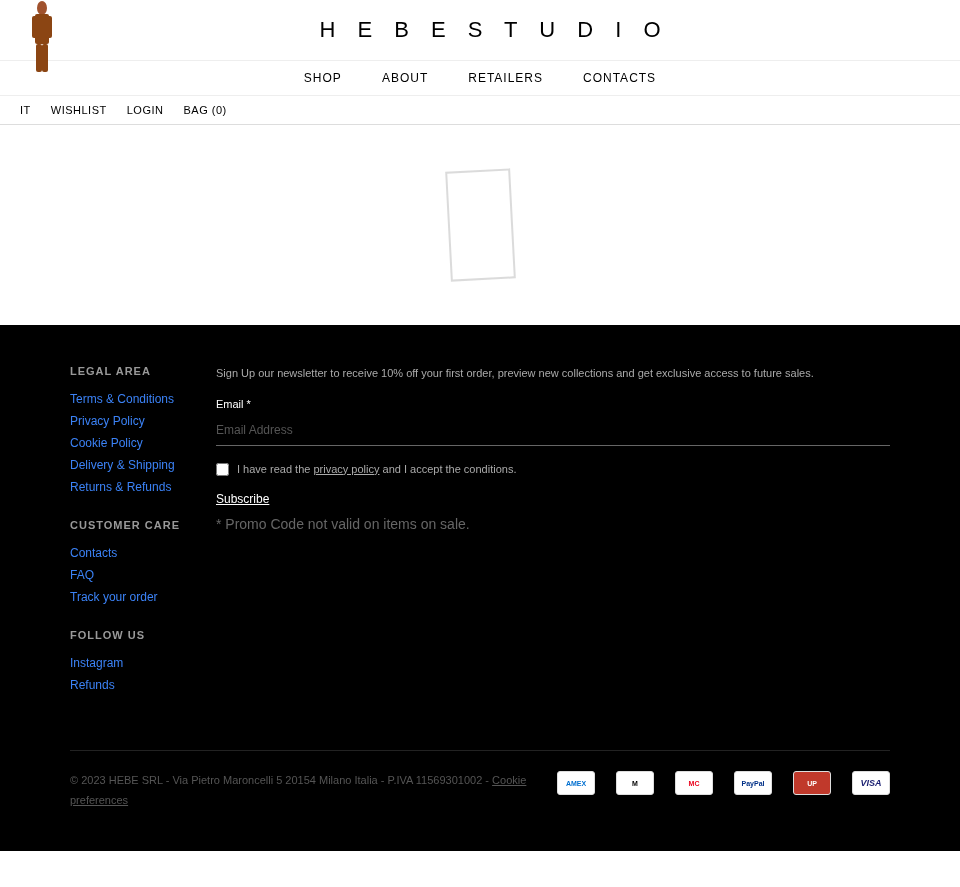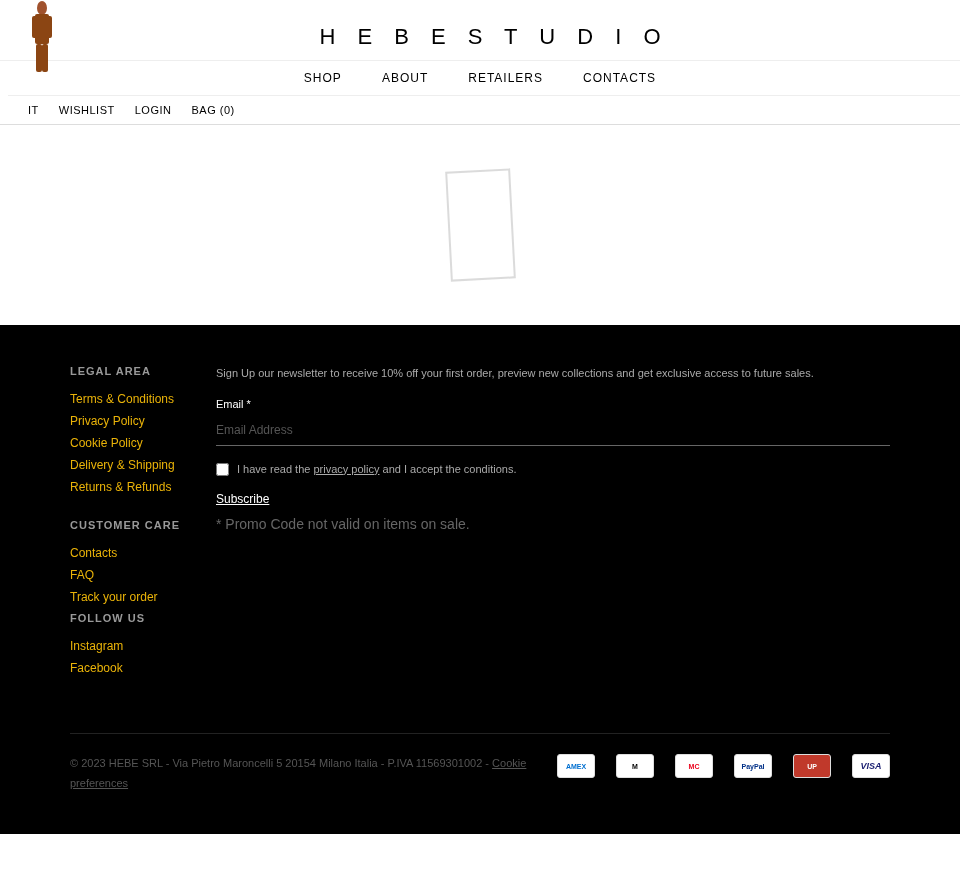--- a/index.html
+++ b/index.html
@@ -1,38 +1,38 @@
 <!DOCTYPE html>
 <html><head>
   <meta charset="utf-8">
   <style>
     * { margin: 0; padding: 0; box-sizing: border-box; }
     body { font-family: 'Helvetica Neue', Helvetica, Arial, sans-serif; background: #fff; color: #000; font-size: 13px; }
 
     
     .header { position: relative; border-bottom: 1px solid #ddd; }
-    .header-top { display: flex; align-items: flex-end; justify-content: center; padding: 10px 20px; position: relative; height: 60px; margin-left: 28px; }
+    .header-top { display: flex; align-items: center; justify-content: center; padding: 10px 20px; position: relative; height: 60px; margin-left: 28px; }
     .logo { font-family: 'Helvetica Neue', Helvetica, Arial, sans-serif; font-size: 22px; letter-spacing: 8px; font-weight: 300; text-align: center; }
 
     
     .main-nav { display: flex; align-items: center; justify-content: center; gap: 40px; padding: 10px 27px; border-top: 1px solid #eee; }
     .main-nav a { text-decoration: none; color: #000; font-size: 12px; letter-spacing: 1px; font-weight: 400; }
 
     
-    .secondary-nav { display: flex; align-items: center; gap: 20px; padding: 8px 20px; border-top: 1px solid #eee; margin-left: 8px; }
+    .secondary-nav { display: flex; align-items: center; gap: 20px; padding: 8px 20px; border-top: 1px solid #eee; }
     .secondary-nav a { text-decoration: none; color: #000; font-size: 11px; letter-spacing: 0.5px; }
 
     
     .main-content { min-height: 200px; display: flex; align-items: center; justify-content: center; padding: 40px 20px; }
     .rectangle-outline { width: 65px; height: 110px; border: 2px solid #ccc; background: transparent; opacity: 0.7; transform: rotate(-3deg); }
 
     
     .footer { background: #000; color: #fff; padding: 40px 70px; }
     .footer-section-title { font-size: 11px; letter-spacing: 1px; color: #999; margin-bottom: 15px; text-transform: uppercase; font-weight: 600; }
-    .footer-link { display: block; font-size: 12px; color: #eab308; text-decoration: none; margin-bottom: 8px; }
+    .footer-link { display: block; font-size: 12px; color: #3b82f6; text-decoration: none; margin-bottom: 8px; }
     .footer-col { margin-bottom: 20px; }
 
     .newsletter-section { margin-top: 10px; border-top: 1px solid #333; padding-top: 20px; }
     .newsletter-text { font-size: 11px; color: #aaa; margin-bottom: 15px; line-height: 1.6; }
     .email-label { font-size: 11px; color: #fff; margin-bottom: 5px; display: block; }
     .email-input { width: 100%; background: transparent; border: none; border-bottom: 1px solid #666; color: #fff; font-size: 12px; padding: 8px 0; outline: none; }
     .email-input::placeholder { color: #555; }
 
     .checkbox-row { display: flex; align-items: flex-start; gap: 8px; margin-top: 15px; }
     .checkbox-row input[type=checkbox] { margin-top: 2px; flex-shrink: 0; }
@@ -106,23 +106,23 @@
       <a class="footer-link" href="#">Privacy Policy</a>
       <a class="footer-link" href="#">Cookie Policy</a>
       <a class="footer-link" href="#">Delivery &amp; Shipping</a>
       <a class="footer-link" href="#">Returns &amp; Refunds</a>
 
       <div class="footer-section-title" style="margin-top: 25px;">CUSTOMER CARE</div>
       <a class="footer-link" href="#">Contacts</a>
       <a class="footer-link" href="#">FAQ</a>
       <a class="footer-link" href="#">Track your order</a>
 
-      <div class="footer-section-title" style="margin-top: 8px;">FOLLOW US</div>
+      <div class="footer-section-title" style="margin-top: 25px;">FOLLOW US</div>
       <a class="footer-link" href="#">Instagram</a>
-      <a class="footer-link" href="#">Facebook</a>
+      <a class="footer-link" href="#">Refunds</a>
     </div>
 
     <div class="footer-col newsletter-section" style="flex: 1; min-width: 300px; border-top: none; padding-top: 0; margin-top: 0;">
       <div class="newsletter-text">Sign Up our newsletter to receive 10% off your first order, preview new collections and get exclusive access to future sales.</div>
       <label class="email-label">Email *</label>
       <input class="email-input" type="email" placeholder="Email Address" style="">
       <div class="checkbox-row">
         <input type="checkbox" style="">
         <span class="checkbox-label">
           <span>I have read the </span><a href="#">privacy policy</a><span> and I accept the conditions.</span>

